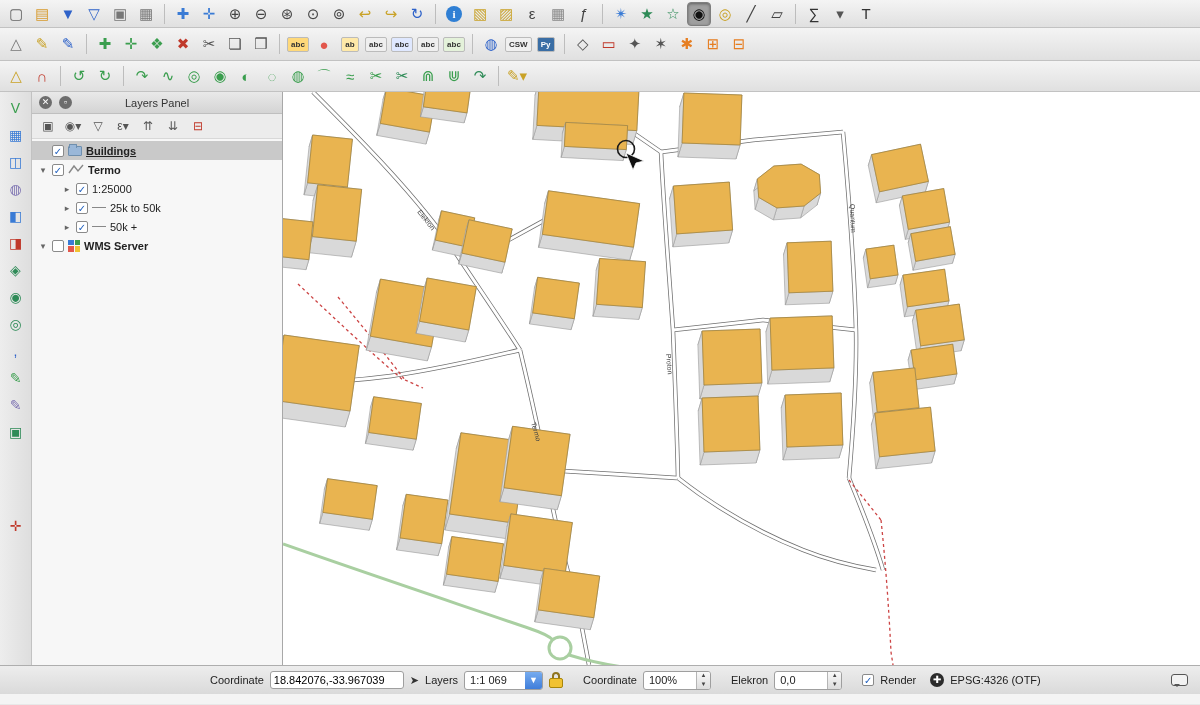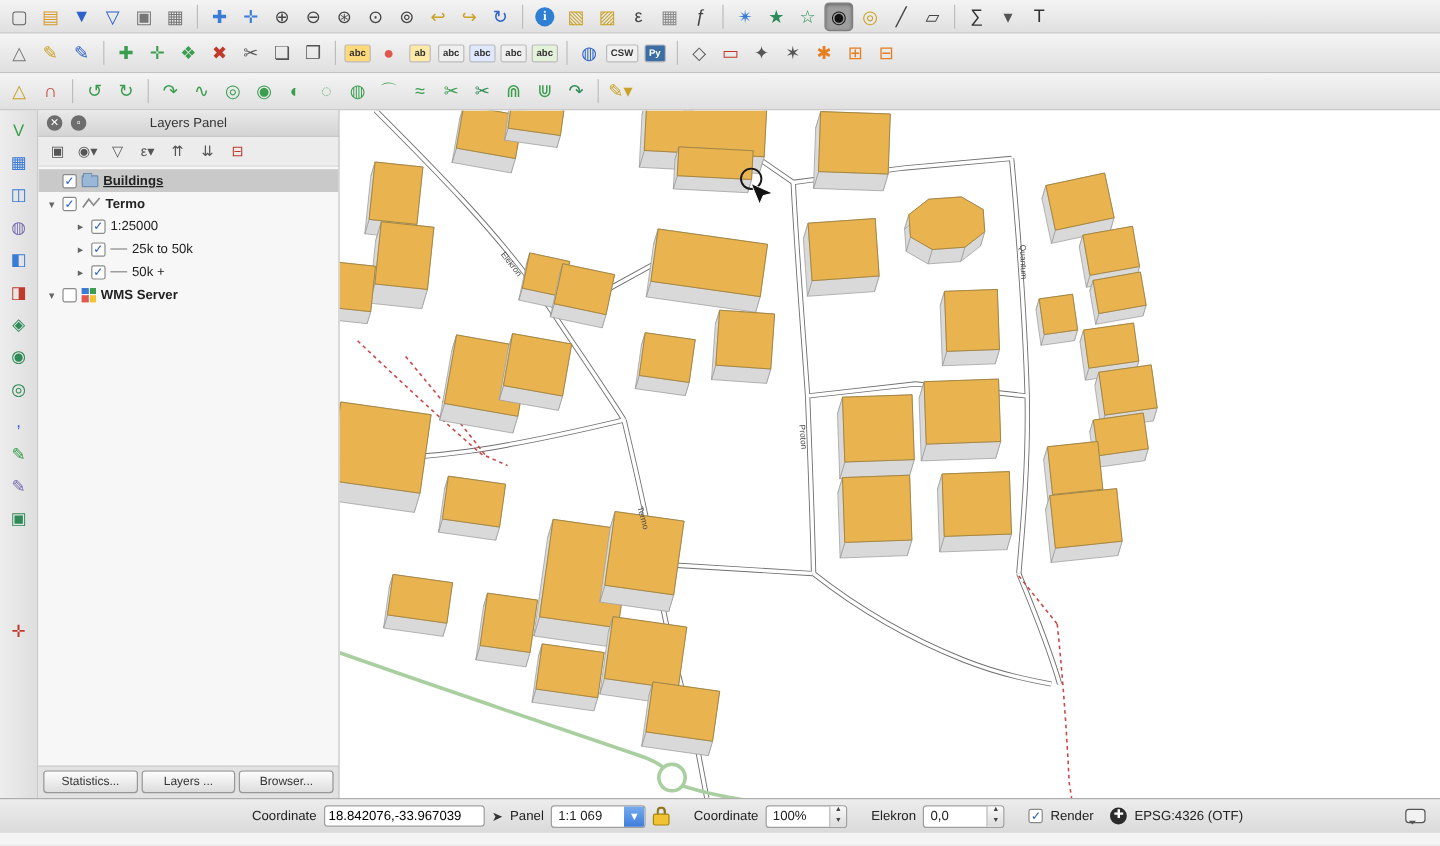--- a/index.html
+++ b/index.html
@@ -459,25 +459,20 @@
             <span class="cb"></span>
             <span class="wmsgrid">
               <span style="background: rgb(58, 123, 213);"></span>
               <span style="background: rgb(58, 158, 78);"></span>
               <span style="background: rgb(226, 87, 76);"></span>
               <span style="background: rgb(241, 194, 50);"></span>
             </span>
             <span class="lbl bold">WMS Server</span>
           </div>
         </div>
-      <div id="panel-tabs">
-        <div class="tab">Statistics...</div>
-        <div class="tab">Layers ...</div>
-        <div class="tab">Browser...</div>
-      </div>
     </div>
 
     <div id="map">
         <svg width="917" height="573" viewBox="0 0 917 573">
           <g>
             <path d="M 30,0 C 75,45 135,105 172,160 C 195,195 218,228 237,258" fill="none" stroke="#6f6f6f" stroke-width="4.4"></path>
             <path d="M 237,258 C 247,300 256,338 263,378 C 270,425 282,472 296,520 L 306,573" fill="none" stroke="#6f6f6f" stroke-width="4.4"></path>
             <path d="M 237,258 C 195,268 150,278 108,284 C 70,289 35,291 0,292" fill="none" stroke="#6f6f6f" stroke-width="4.4"></path>
             <path d="M 263,378 L 330,382 L 394,386" fill="none" stroke="#6f6f6f" stroke-width="4.4"></path>
             <path d="M 378,60 C 381,120 386,180 390,238 C 392,290 394,340 395,386" fill="none" stroke="#6f6f6f" stroke-width="4.4"></path>
@@ -731,21 +726,21 @@
           </g>
         </svg>
       </div>
   </div>
 
   <div id="statusbar">
     <span class="sb-spacer"></span>
     <span class="sb-label">Coordinate</span>
     <input id="coord-input" value="18.842076,-33.967039" style="">
     <span style="color:#333;font-size:11px">➤</span>
-    <span class="sb-label">Panel</span>
+    <span class="sb-label">Layers</span>
     <span class="combo">
       <span class="val">1:1 069</span>
       <span class="dd">▼</span>
     </span>
     <span class="lock-wrap">
       <span class="lock-shackle"></span>
         <span class="lock-body"></span>
     </span>
     <span class="sb-label" style="margin-left:14px">Coordinate</span>
     <span class="spin">

